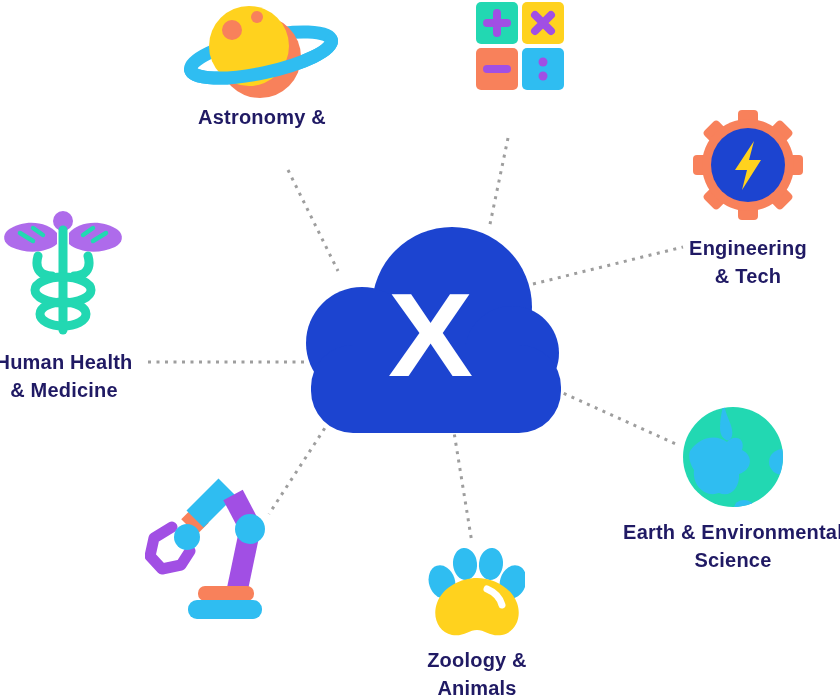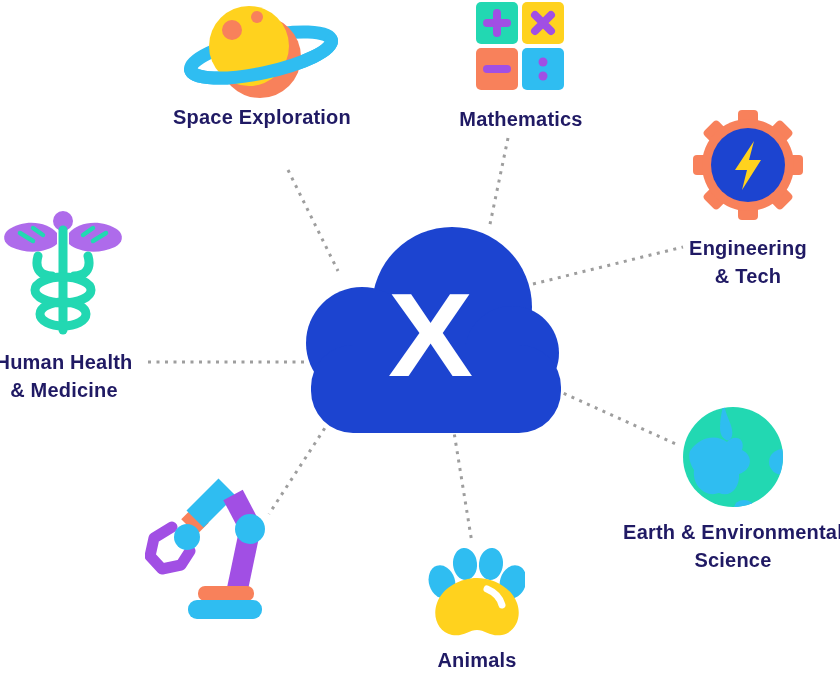--- a/index.html
+++ b/index.html
@@ -60,40 +60,36 @@
     <ellipse cx="83" cy="55" rx="72" ry="18" transform="rotate(-12 83 55)" fill="none" stroke="#2FBDF1" stroke-width="13"></ellipse>
     <circle cx="82" cy="57" r="41" fill="#F8815B"></circle>
     <circle cx="71" cy="46" r="40" fill="#FFD21E"></circle>
     <circle cx="54" cy="30" r="10" fill="#F8815B"></circle>
     <circle cx="79" cy="17" r="6" fill="#F8815B"></circle>
     <g transform="rotate(-12 83 55)">
       <path d="M 11 55 A 72 18 0 0 0 155 55" fill="none" stroke="#2FBDF1" stroke-width="13" stroke-linecap="round"></path>
     </g>
   </svg>
   <div class="label" style="left:142px;top:103px;width:240px;">
-    <span>Space Exploration</span>
+    <span>Astronomy &amp;</span>
   </div>
 
   <svg class="abs" style="left:476px;top:2px;" width="90" height="88" viewBox="0 0 90 88">
     <rect x="0" y="0" width="42" height="42" rx="5" fill="#22D8B2"></rect>
     <rect x="46" y="0" width="42" height="42" rx="5" fill="#FFD21E"></rect>
     <rect x="0" y="46" width="42" height="42" rx="5" fill="#F8815B"></rect>
     <rect x="46" y="46" width="42" height="42" rx="5" fill="#2FBDF1"></rect>
     <g stroke="#A14FE4" stroke-width="8" stroke-linecap="round" fill="none">
       <path d="M21 11 V 31 M11 21 H 31"></path>
       <path d="M59 13 L75 29 M75 13 L59 29"></path>
       <path d="M11 67 H 31"></path>
     </g>
     <circle cx="67" cy="60" r="4.5" fill="#A14FE4"></circle>
     <circle cx="67" cy="74" r="4.5" fill="#A14FE4"></circle>
   </svg>
-  <div class="label" style="left:411px;top:105px;width:220px;">
-    <span>Mathematics</span>
-    <span></span>
-  </div>
 
   <svg class="abs" style="left:691px;top:108px;" width="114" height="114" viewBox="0 0 114 114">
     <g fill="#F8815B">
       <rect x="47" y="2" width="20" height="18" rx="4"></rect>
       <rect x="47" y="2" width="20" height="18" rx="4" transform="rotate(45 57 57)"></rect>
       <rect x="47" y="2" width="20" height="18" rx="4" transform="rotate(90 57 57)"></rect>
       <rect x="47" y="2" width="20" height="18" rx="4" transform="rotate(135 57 57)"></rect>
       <rect x="47" y="2" width="20" height="18" rx="4" transform="rotate(180 57 57)"></rect>
       <rect x="47" y="2" width="20" height="18" rx="4" transform="rotate(225 57 57)"></rect>
       <rect x="47" y="2" width="20" height="18" rx="4" transform="rotate(270 57 57)"></rect>
@@ -131,20 +127,21 @@
     <g fill="#2FBDF1">
       <ellipse cx="17" cy="37" rx="13" ry="17" transform="rotate(-18 17 37)"></ellipse>
       <ellipse cx="40" cy="19" rx="12" ry="16" transform="rotate(-6 40 19)"></ellipse>
       <ellipse cx="66" cy="19" rx="12" ry="16" transform="rotate(6 66 19)"></ellipse>
       <ellipse cx="88" cy="37" rx="13" ry="17" transform="rotate(18 88 37)"></ellipse>
     </g>
     <path d="M 52 33 C 68 33 86 42 92 58 C 97 72 91 87 77 90 C 66 92 60 85 52 85 C 44 85 38 92 27 90 C 13 87 7 72 12 58 C 18 42 36 33 52 33 Z" fill="#FFD21E"></path>
     <path d="M 62 44 Q 74 49 77 60" fill="none" stroke="#ffffff" stroke-width="7" stroke-linecap="round"></path>
   </svg>
   <div class="label" style="left:377px;top:646px;width:200px;">
+    <span>Zoology &amp;</span>
     <span>Animals</span>
   </div>
 
   <svg class="abs" style="left:145px;top:475px;" width="130" height="150" viewBox="0 0 130 150">
     <polyline points="27,52 9,63 5,81 17,94 36,90 45,76" fill="none" stroke="#A14FE4" stroke-width="11" stroke-linejoin="round" stroke-linecap="round"></polyline>
     <line x1="44" y1="52" x2="56" y2="40" stroke="#F8815B" stroke-width="22"></line>
     <line x1="50" y1="44" x2="82" y2="12" stroke="#2FBDF1" stroke-width="24"></line>
     <line x1="88" y1="20" x2="107" y2="56" stroke="#A14FE4" stroke-width="22"></line>
     <line x1="105" y1="54" x2="91" y2="121" stroke="#A14FE4" stroke-width="21"></line>
     <circle cx="42" cy="62" r="13" fill="#2FBDF1"></circle>

